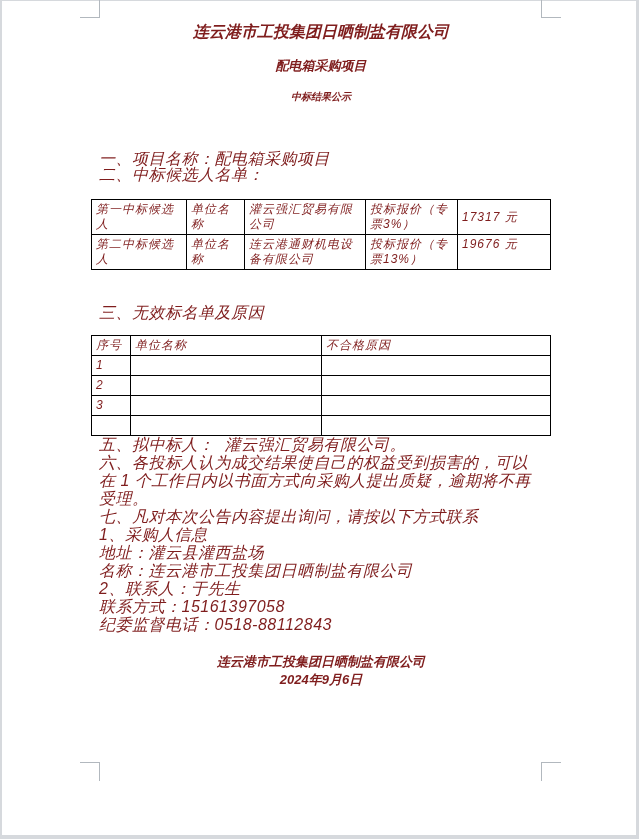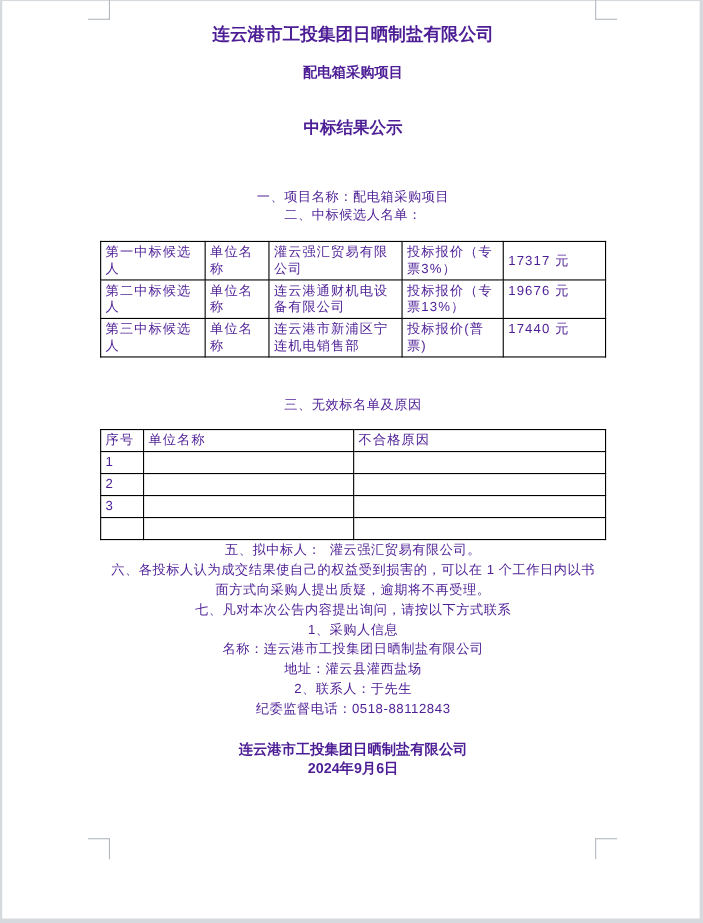--- a/index.html
+++ b/index.html
@@ -30,40 +30,40 @@
   .crop.tl { left: 78px; top: -1px;  border-right: 1px solid #b2b8be; border-bottom: 1px solid #b2b8be; }
   .crop.tr { left: 539px; top: -1px; border-left: 1px solid #b2b8be; border-bottom: 1px solid #b2b8be; }
   .crop.bl { left: 78px; top: 761px; height: 18px; border-right: 1px solid #b2b8be; border-top: 1px solid #b2b8be; }
   .crop.br { left: 539px; top: 761px; height: 18px; border-left: 1px solid #b2b8be; border-top: 1px solid #b2b8be; }
 
   .content {
     position: absolute;
     left: 97px;
     top: 0;
     width: 444px;
-    color: #4c1d95;
+    color: #7f1d1d;
+    font-style: italic;
   }
   .title {
     text-align: center;
     font-weight: 700;
     font-size: 16px;
     line-height: 19px;
     margin: 0;
   }
   .title.t1 { margin-top: 21px; }
   .title.t2 { margin-top: 15px; font-size: 13px; }
-  .title.t3 { margin-top: 32px; font-size: 15px; }
+  .title.t3 { margin-top: 12px; font-size: 10px; }
 
   .para {
-    font-size: 12px;
+    font-size: 16px;
     line-height: 18px;
     margin: 0;
     white-space: pre-wrap;
     letter-spacing: 0.5px;
-    text-align: center;
   }
   .para.tight { line-height: 16px; }
   .para.s1 { margin-top: 45px; }
   .para.s3 { margin-top: 34px; }
   .para.s5 { }
 
   table {
     border-collapse: collapse;
     table-layout: fixed;
     margin-left: -8px;
@@ -133,27 +133,20 @@
           <td>投标报价（专票3%）</td>
           <td class="price-mid">17317 元</td>
         </tr>
         <tr>
           <td>第二中标候选人</td>
           <td>单位名称</td>
           <td>连云港通财机电设备有限公司</td>
           <td>投标报价（专票13%）</td>
           <td>19676 元</td>
         </tr>
-        <tr>
-          <td>第三中标候选人</td>
-          <td>单位名称</td>
-          <td>连云港市新浦区宁连机电销售部</td>
-          <td>投标报价(普票)</td>
-          <td>17440 元</td>
-        </tr>
       </tbody>
         </table>
 
       <p class="para s3">三、无效标名单及原因</p>
 
       <table class="tbl-invalid">
         <colgroup>
           <col style="width:39px">
             <col style="width:191px">
             <col style="width:229px">
@@ -184,23 +177,24 @@
           <td></td>
           <td></td>
         </tr>
       </tbody>
         </table>
 
       <p class="para s5">五、拟中标人：  灌云强汇贸易有限公司。</p>
       <p class="para">六、各投标人认为成交结果使自己的权益受到损害的，可以在 1 个工作日内以书面方式向采购人提出质疑，逾期将不再受理。</p>
       <p class="para">七、凡对本次公告内容提出询问，请按以下方式联系</p>
       <p class="para">1、采购人信息</p>
+      <p class="para">地址：灌云县灌西盐场</p>
       <p class="para">名称：连云港市工投集团日晒制盐有限公司</p>
-      <p class="para">地址：灌云县灌西盐场</p>
       <p class="para">2、联系人：于先生</p>
+      <p class="para">联系方式：15161397058</p>
       <p class="para">纪委监督电话：0518-88112843</p>
 
       <p class="footer-line company">连云港市工投集团日晒制盐有限公司</p>
       <p class="footer-line">2024年9月6日</p>
 
     </div>
   </div>
 </div>
 
 </body></html>

